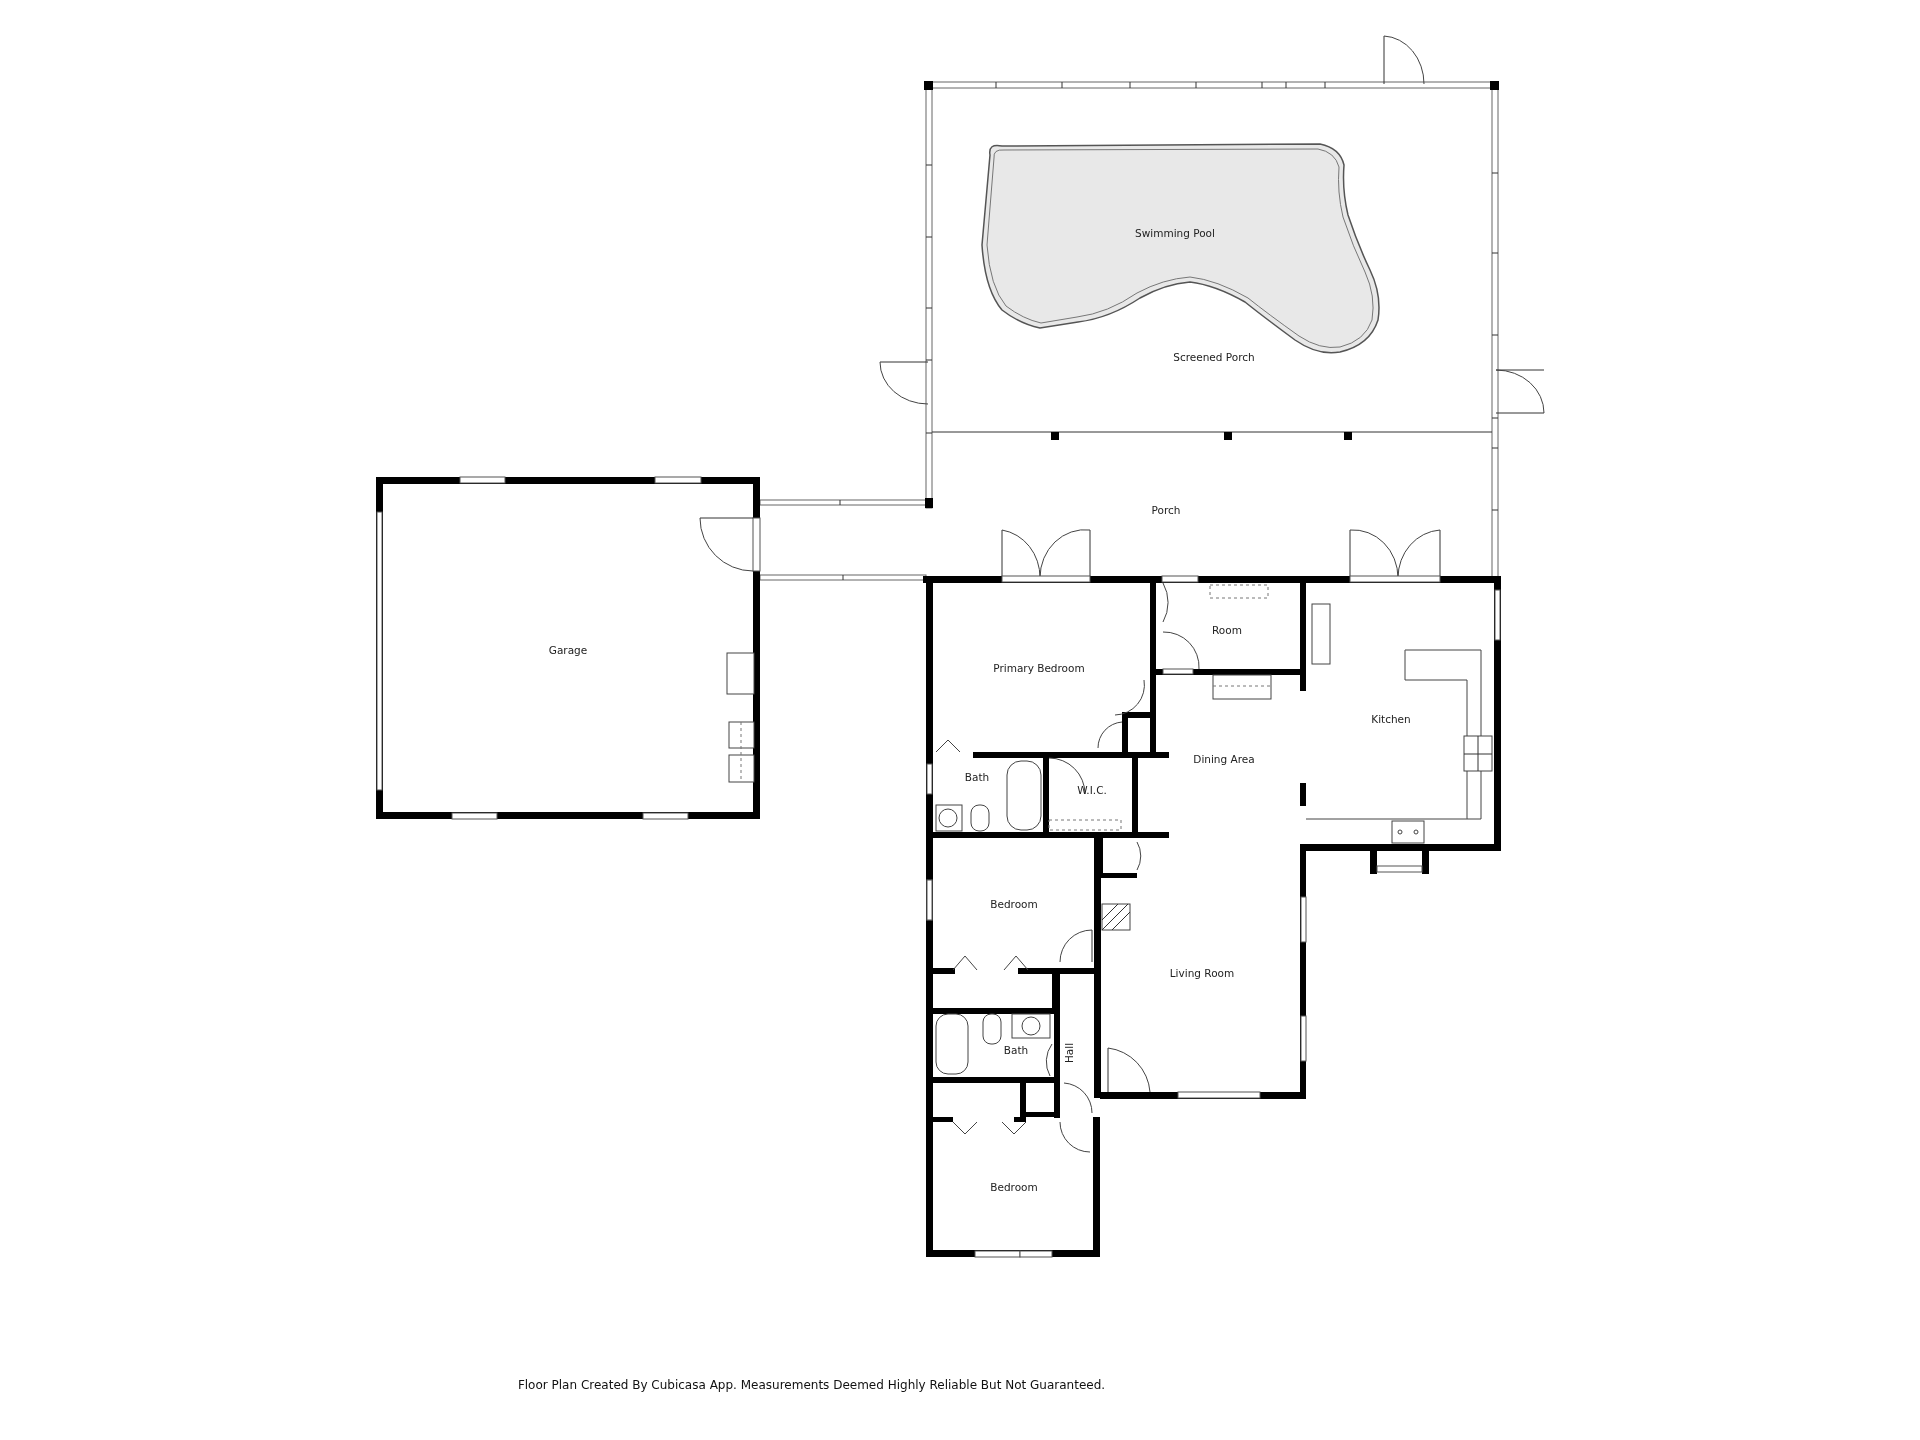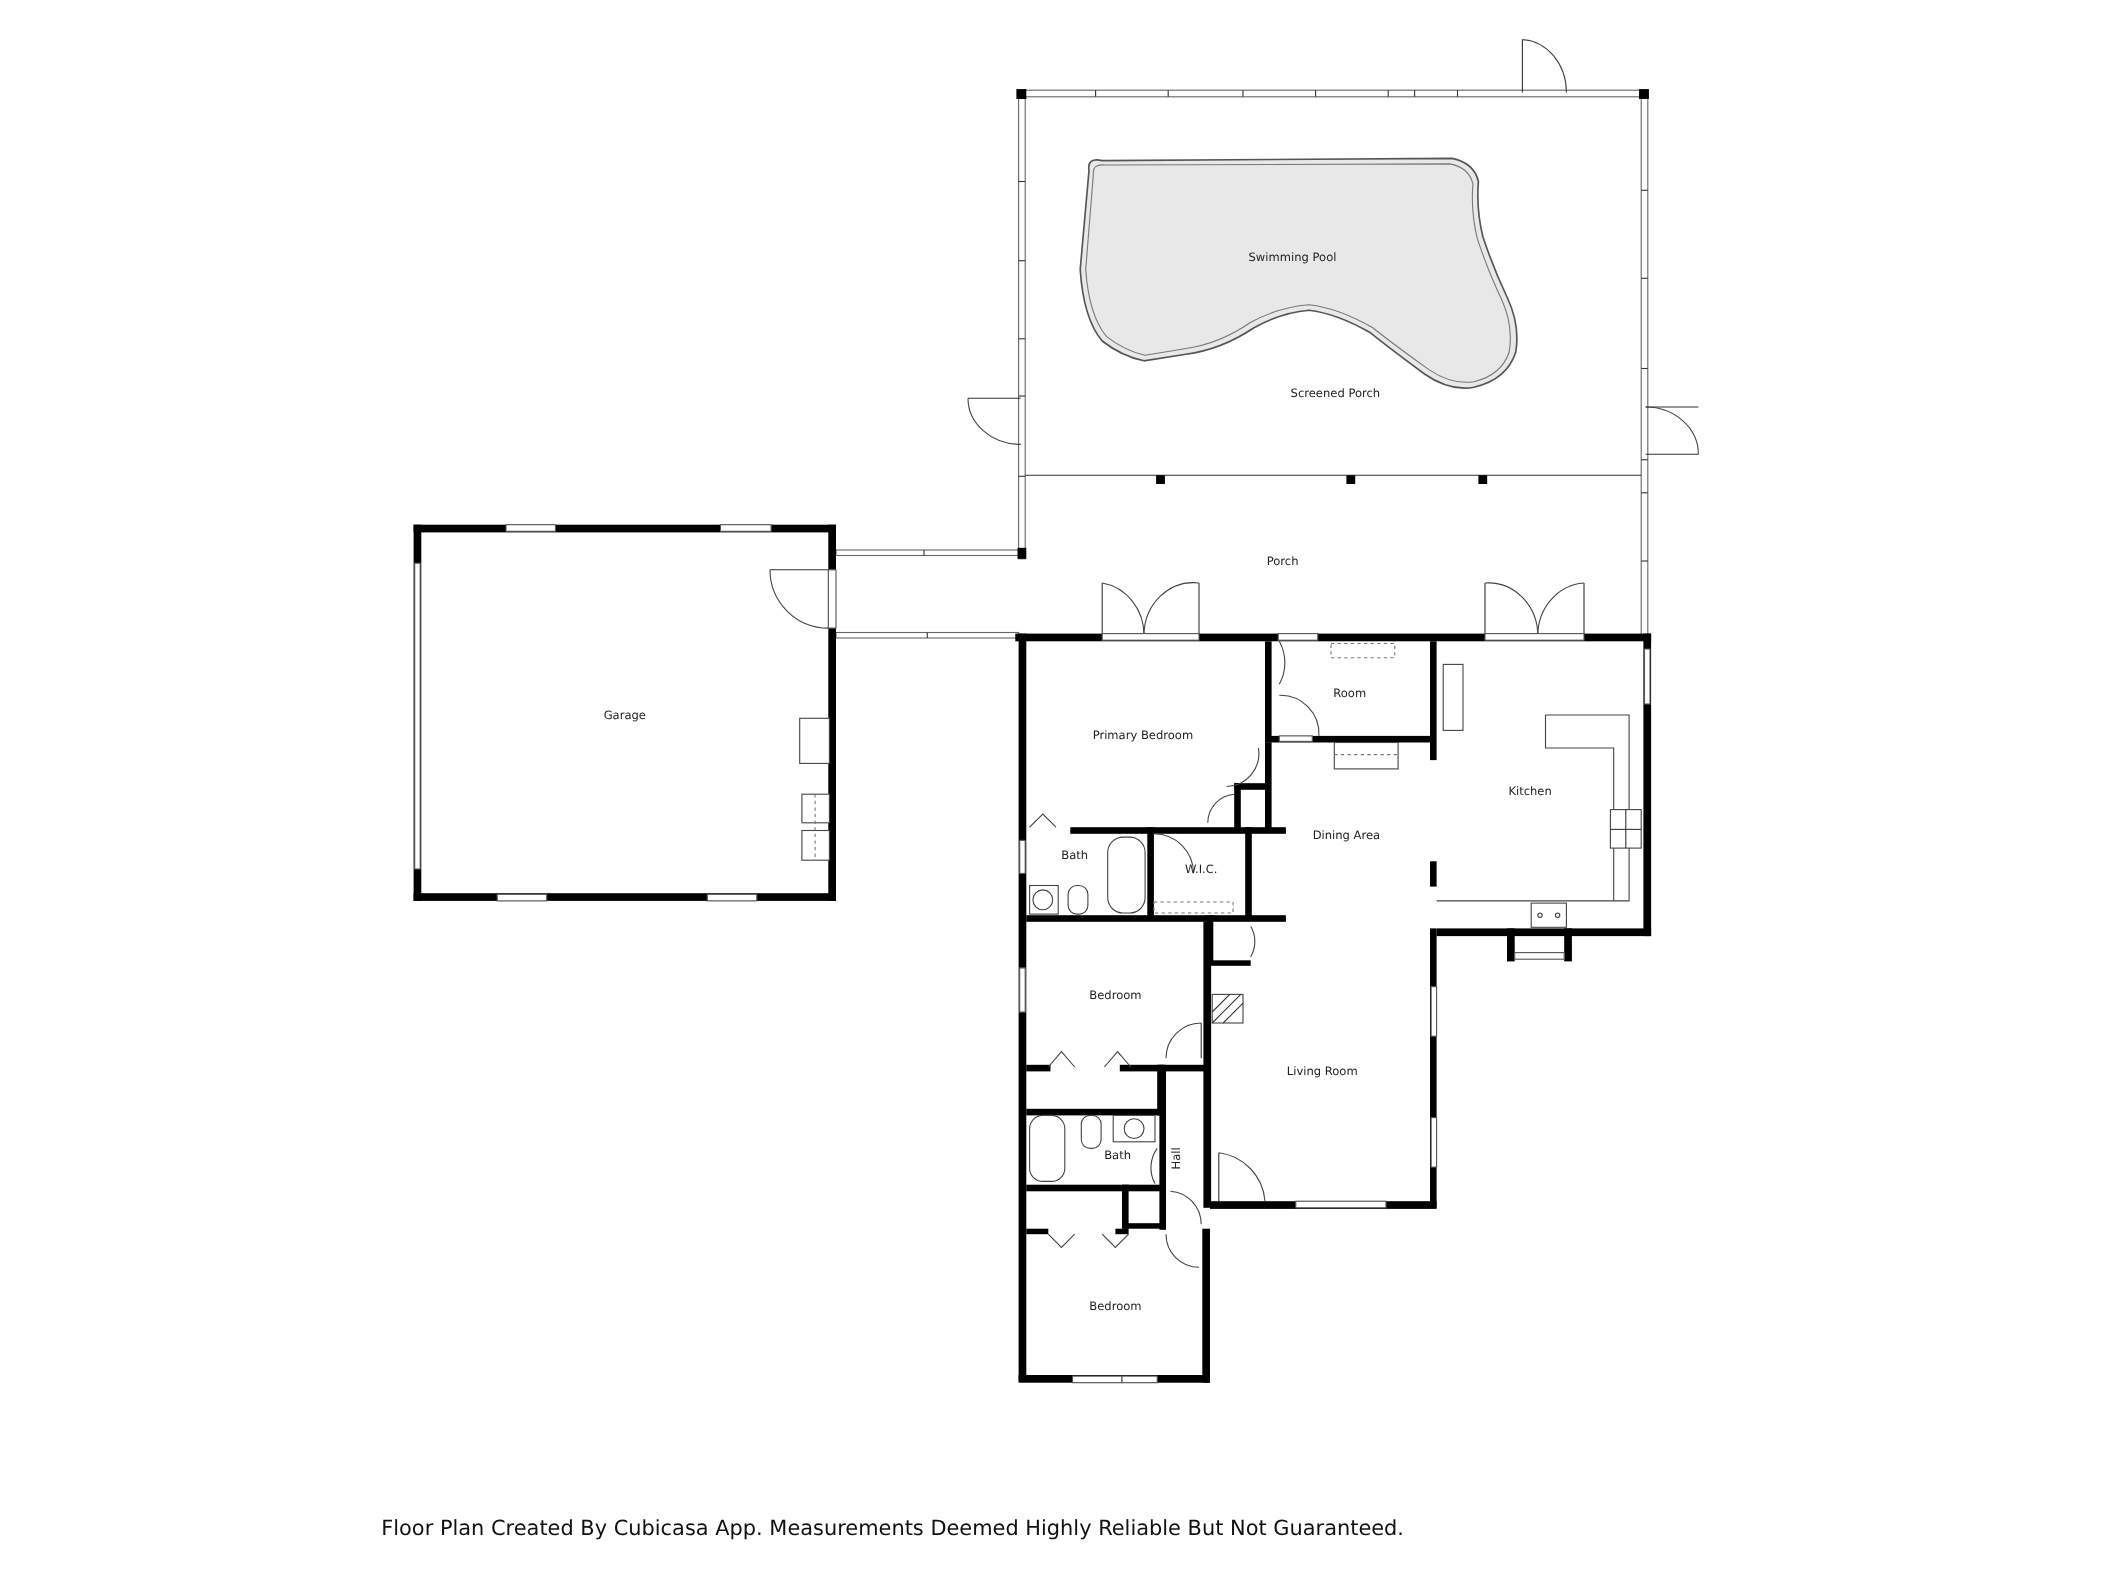--- a/index.html
+++ b/index.html
@@ -1,21 +1,21 @@
 <!DOCTYPE html>
 <html><head>
 <meta charset="utf-8">
 <style>
   html, body { margin: 0; padding: 0; background: #ffffff; }
   body { width: 1920px; height: 1440px; position: relative; overflow: hidden;
          font-family: "DejaVu Sans", sans-serif; }
   #plan { position: absolute; left: 0; top: 0; }
   .room-label { font-family: "DejaVu Sans", sans-serif; font-size: 10.5px; fill: #222; text-anchor: middle; dominant-baseline: middle; }
   .footer { position: absolute; left: 0; width: 1623px; top: 1378px; text-align: center;
-            font-family: "DejaVu Sans", sans-serif; font-size: 19px; color: #111; }
+            font-family: "DejaVu Sans", sans-serif; font-size: 12px; color: #111; }
   .wall { fill: #000; }
   .thin { stroke: #333; stroke-width: 1; fill: none; }
   .win { fill: #fff; stroke: #555; stroke-width: 1; }
   .screen { fill: #fff; stroke: #666; stroke-width: 1; }
   .arc { fill: none; stroke: #444; stroke-width: 1; }
   .dash { fill: none; stroke: #777; stroke-width: 1; stroke-dasharray: 3 3; }
   .fixture { fill: #fff; stroke: #444; stroke-width: 1; }
 </style>
 </head>
 <body>

